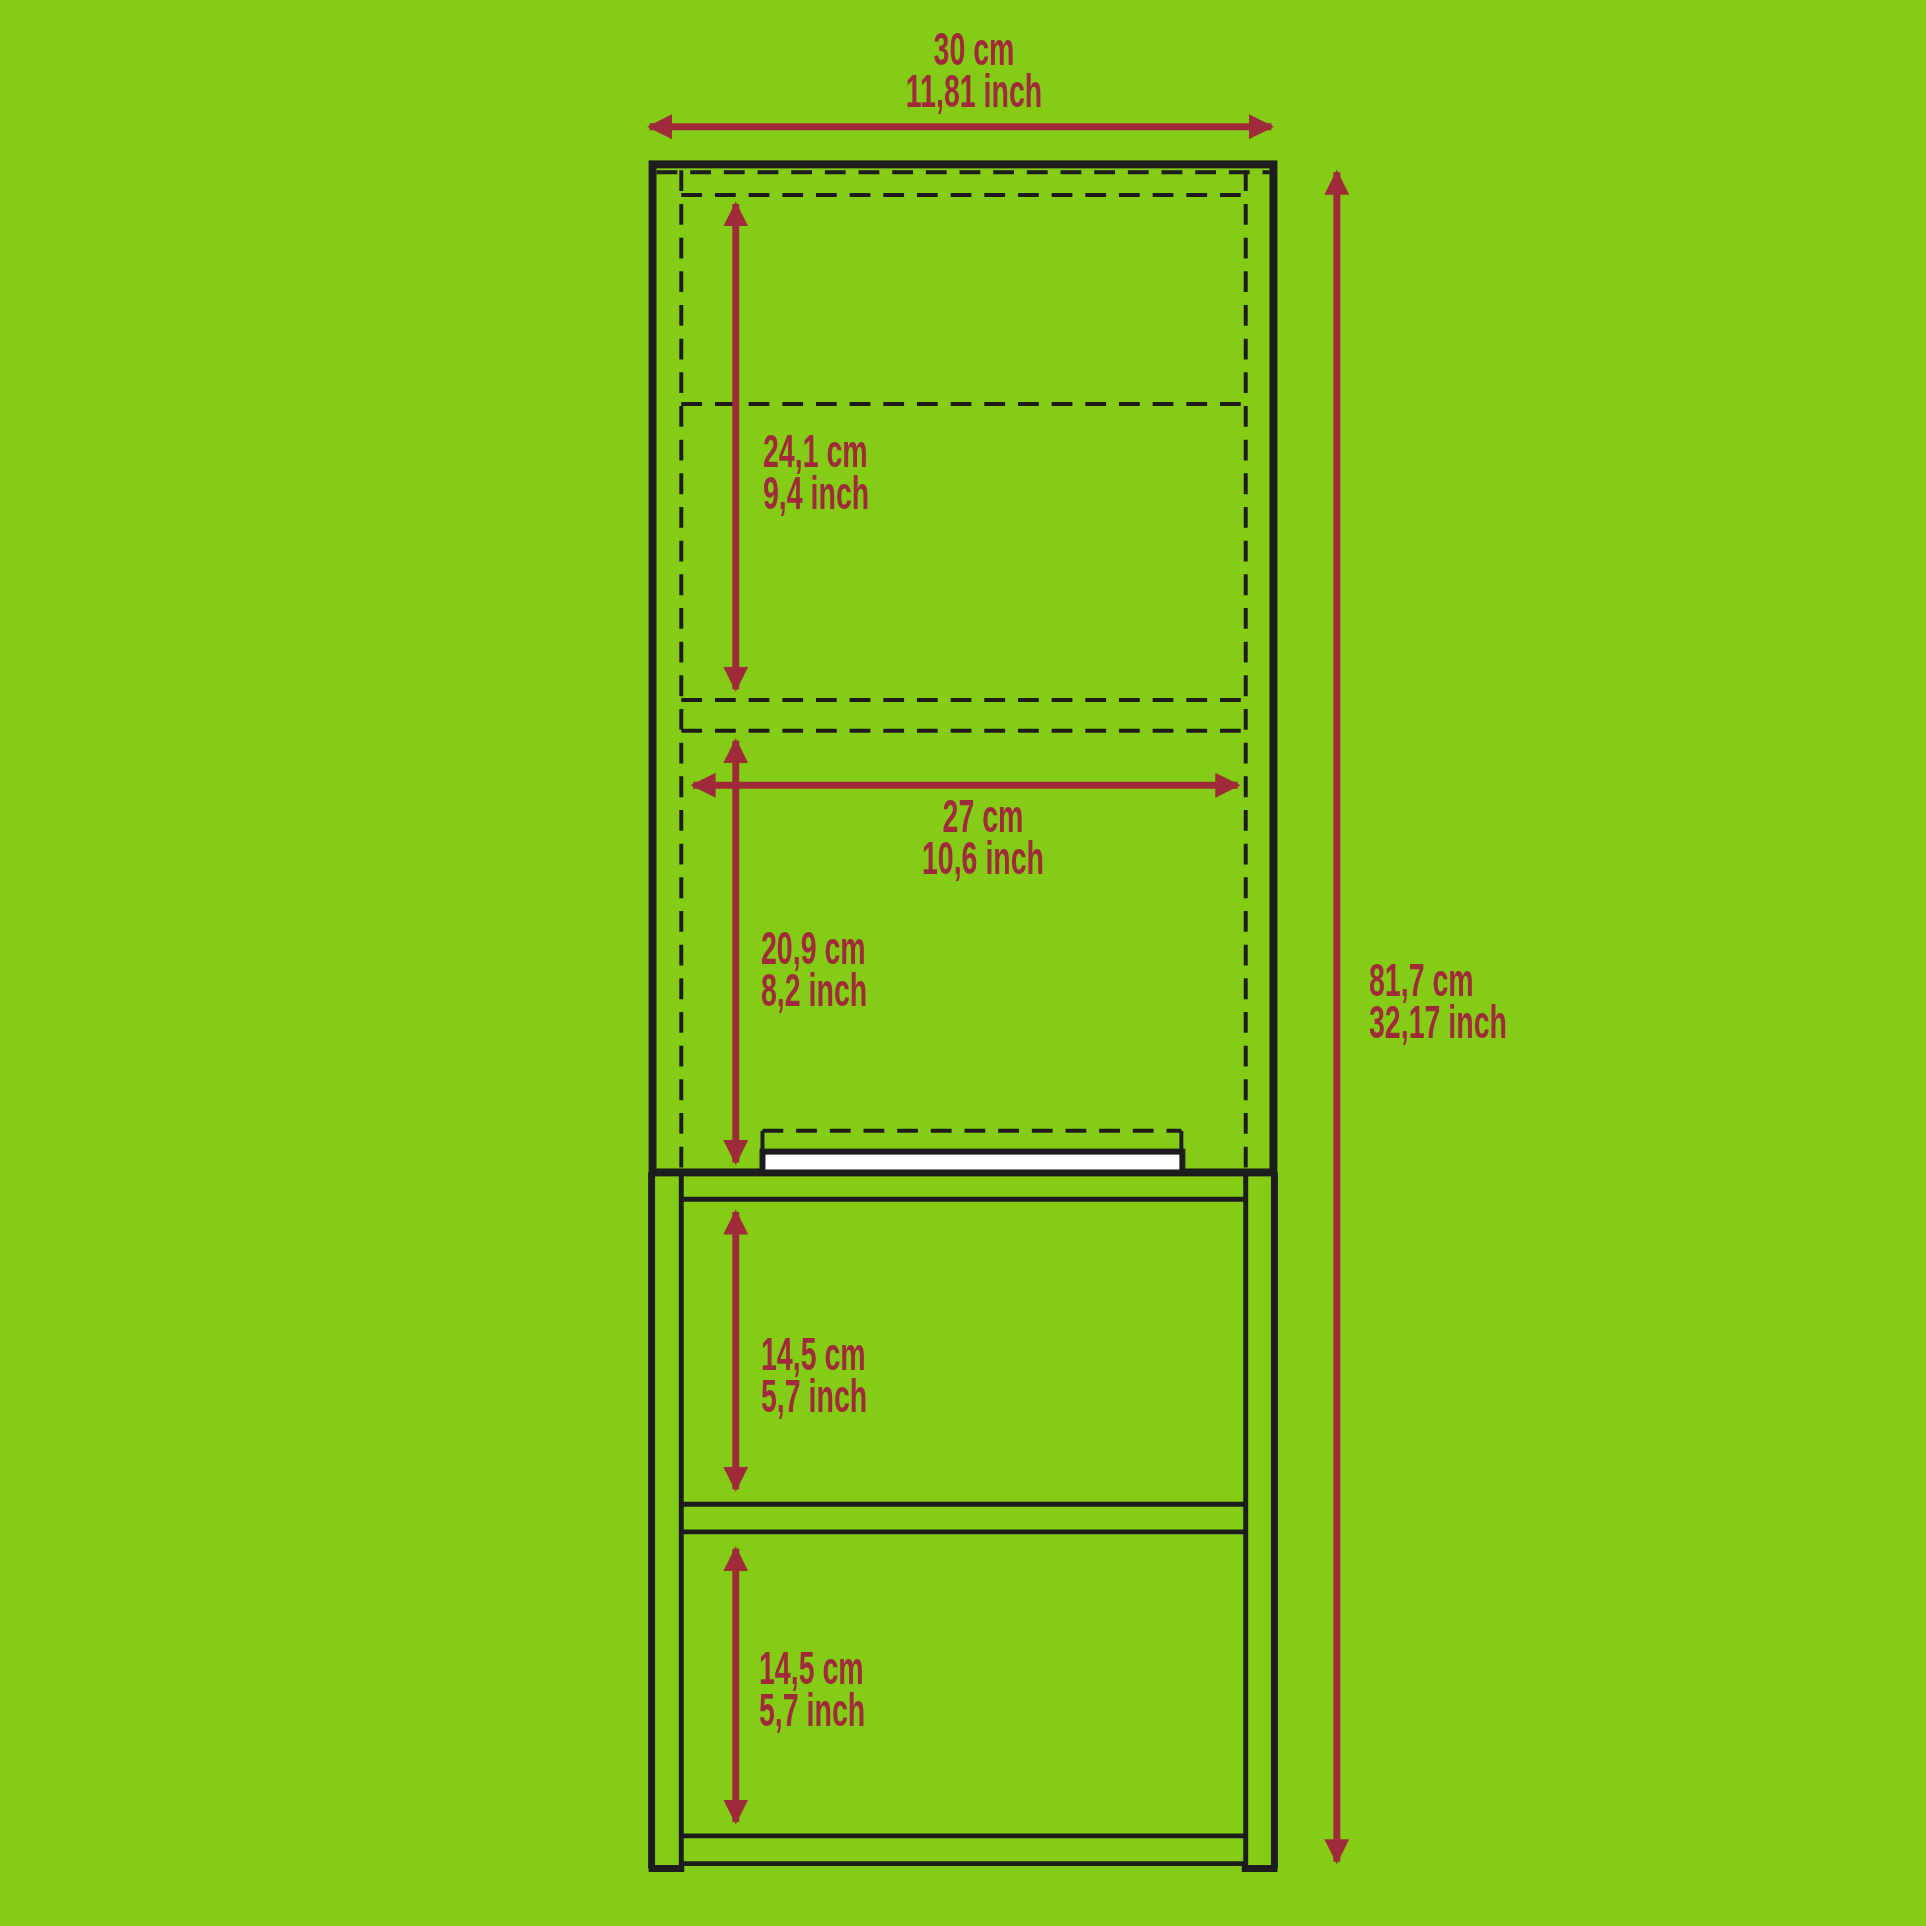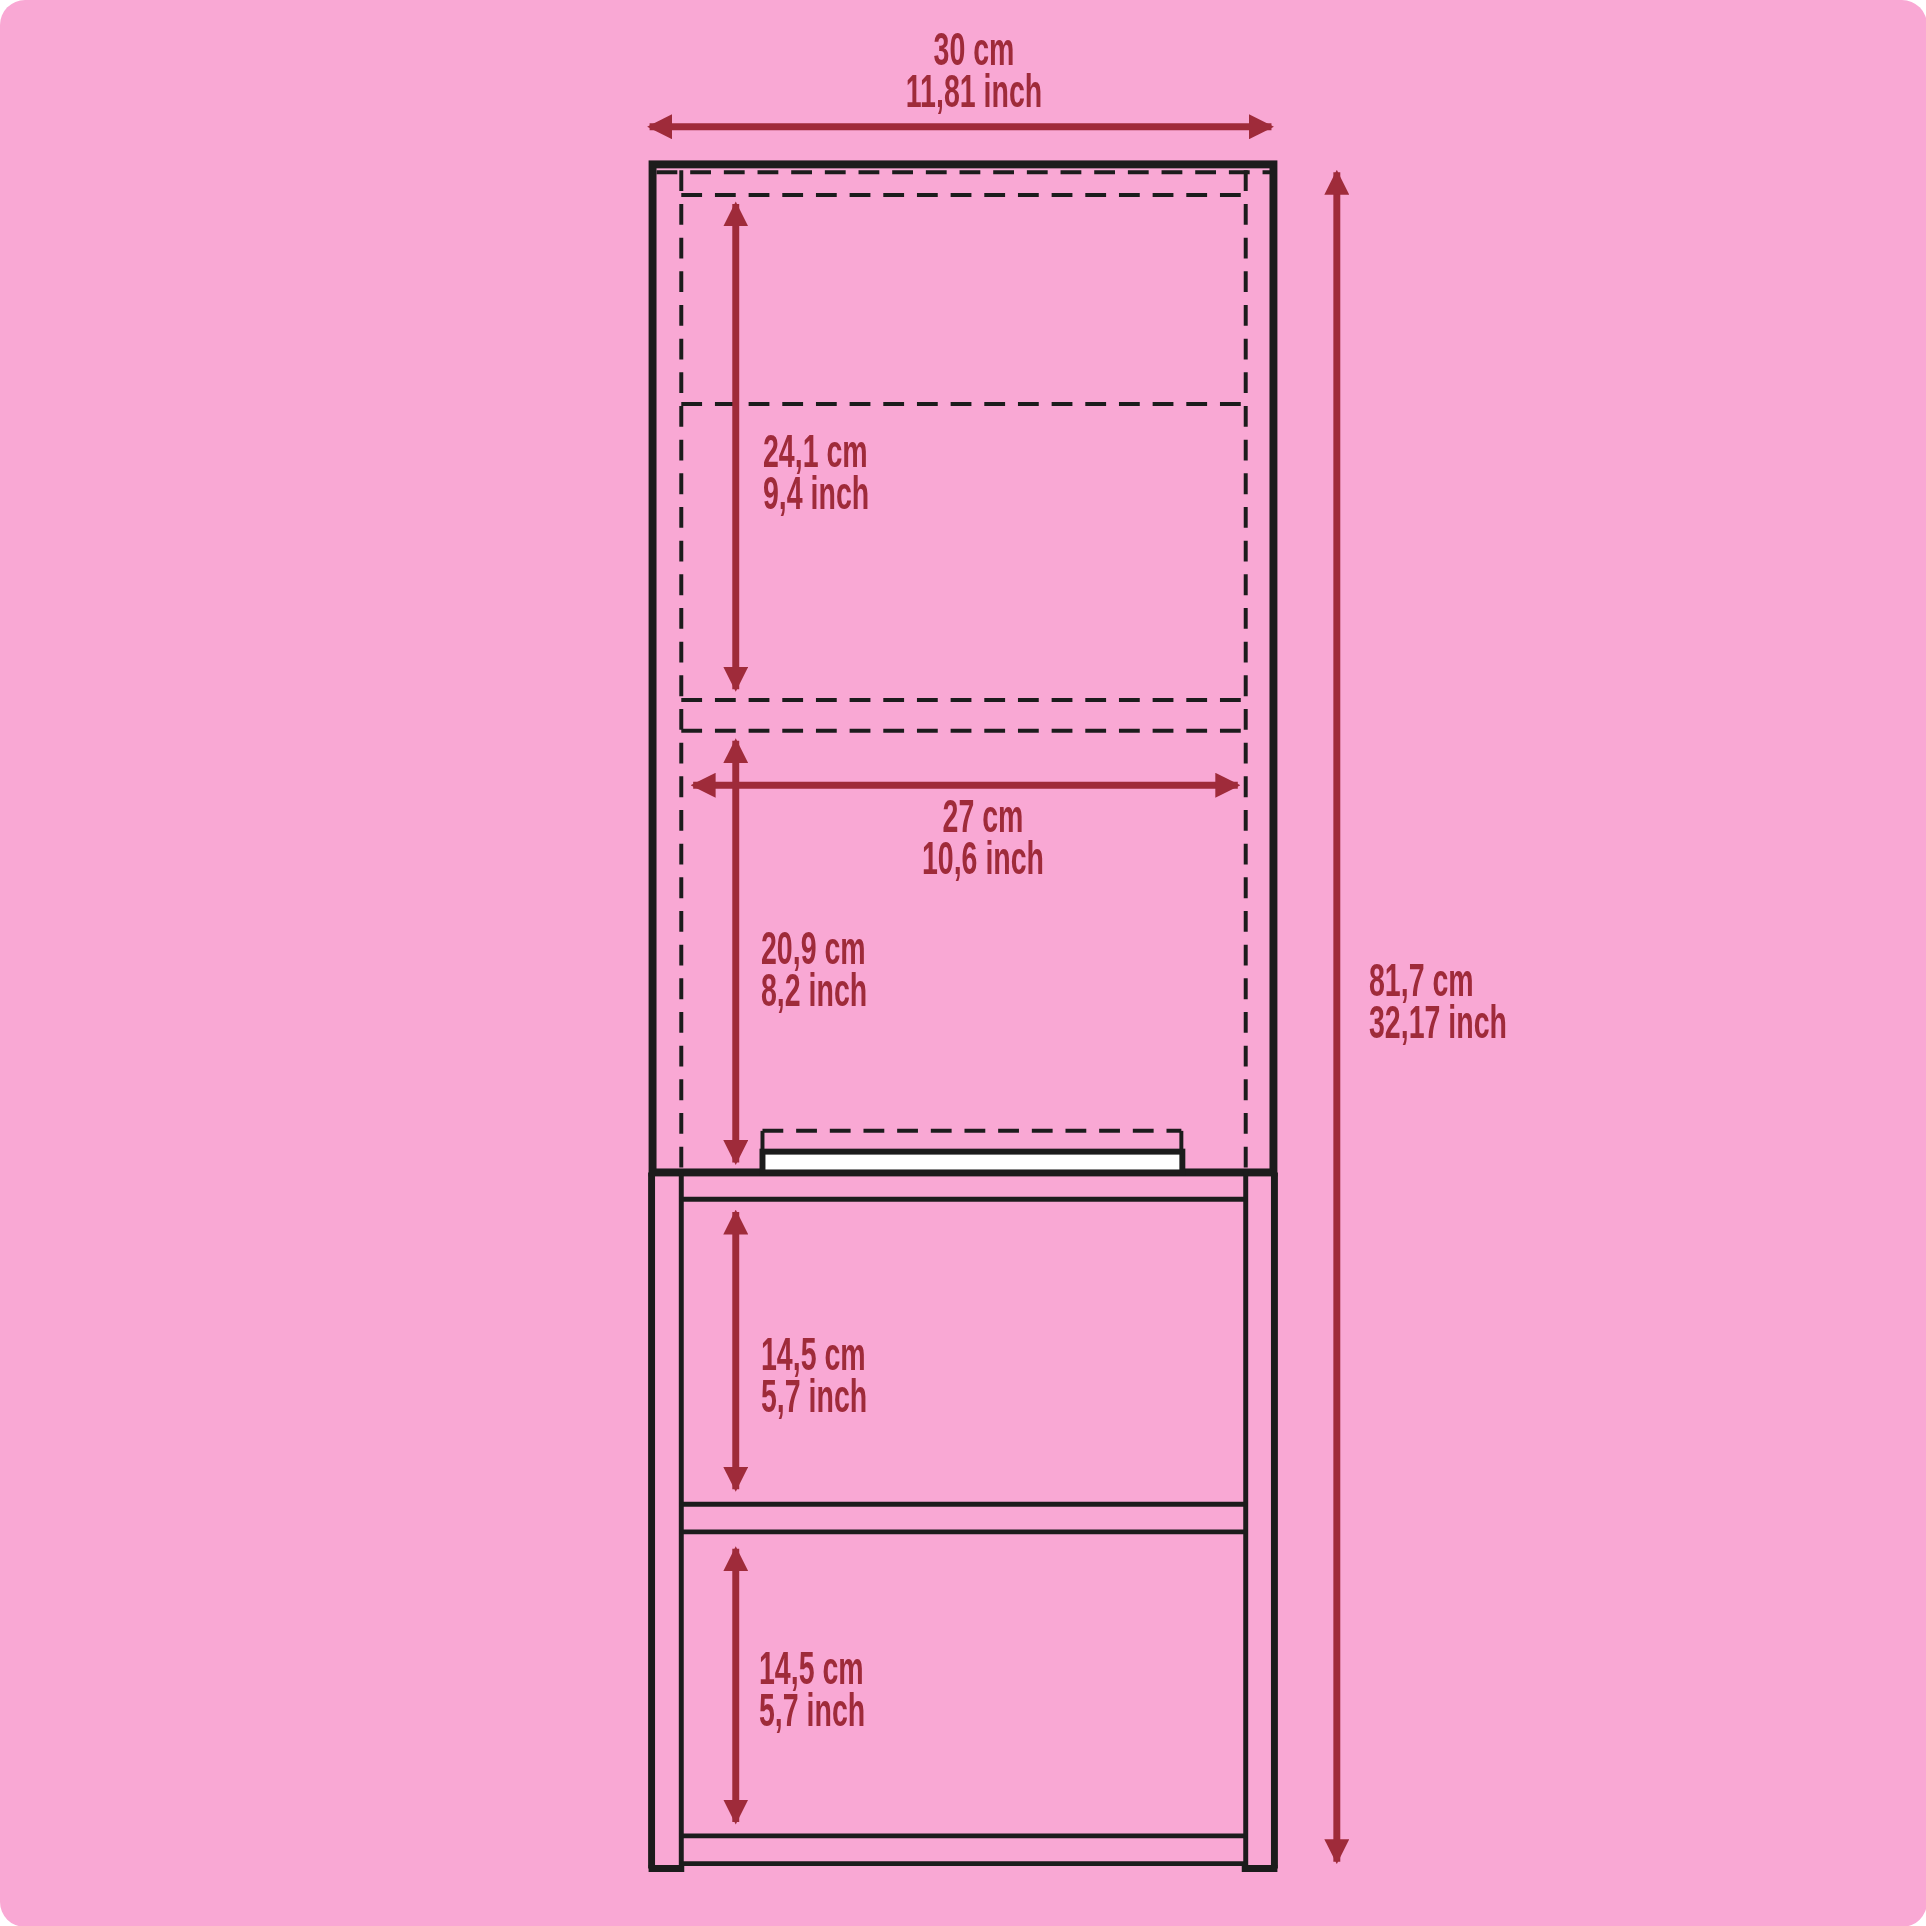--- a/index.html
+++ b/index.html
@@ -1,22 +1,21 @@
 <!DOCTYPE html>
 <html><head>
 <meta charset="utf-8">
 <style>
   html,body{margin:0;padding:0;background:#ffffff;}
   .scene{
     position:relative;
     width:1927px;height:1927px;
-    background:#f9a8d4;
+    background:#84cc16;
     overflow:hidden;
     font-family:"Liberation Sans", sans-serif;
-    border-radius:25px;
   }
   .scene svg{position:absolute;left:0;top:0;}
   .dim-label{
     position:absolute;
     color:#9f2b3a;
     font-weight:700;
     font-size:46px;
     line-height:42px;
     white-space:nowrap;
     transform:scaleX(0.62);

